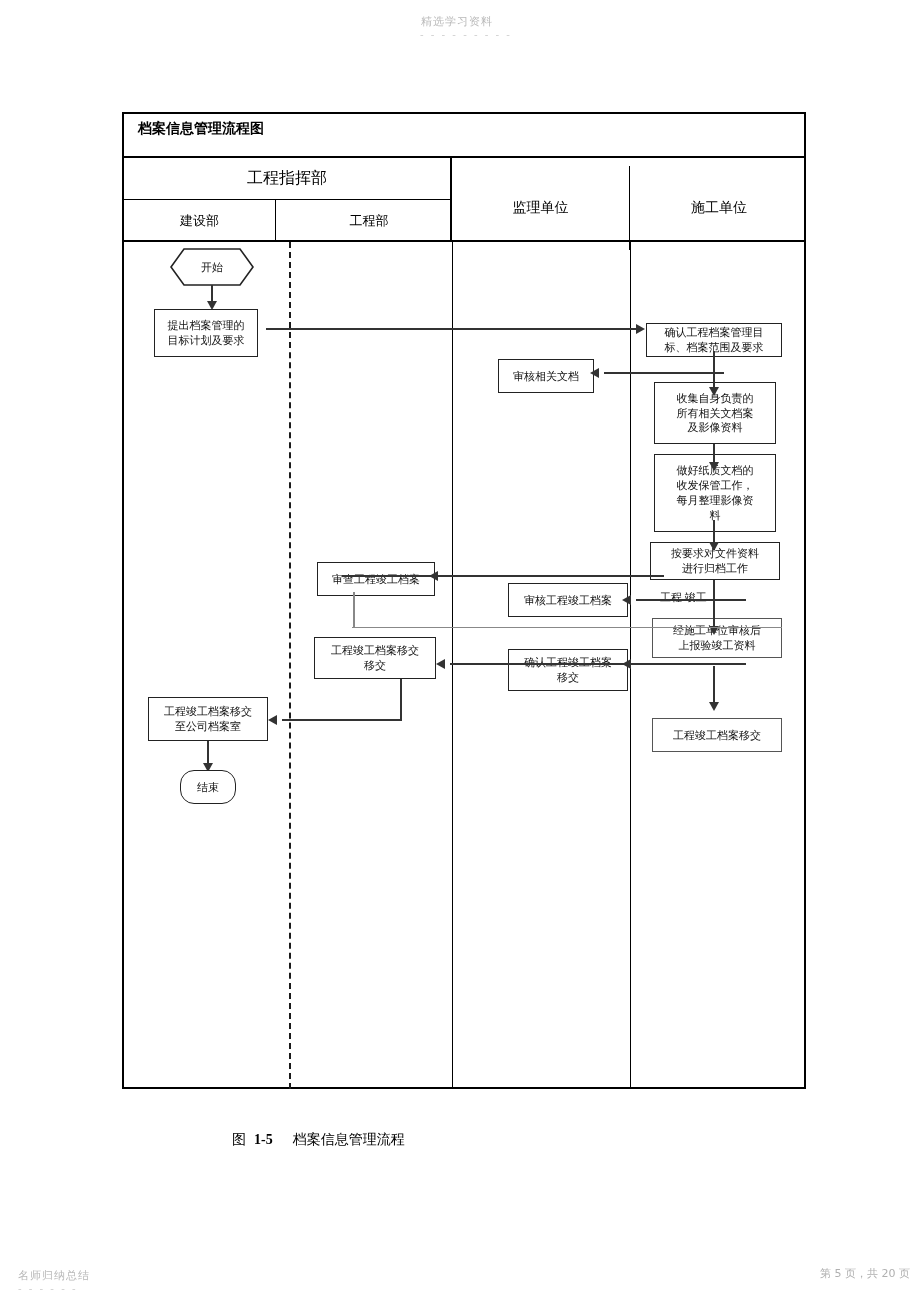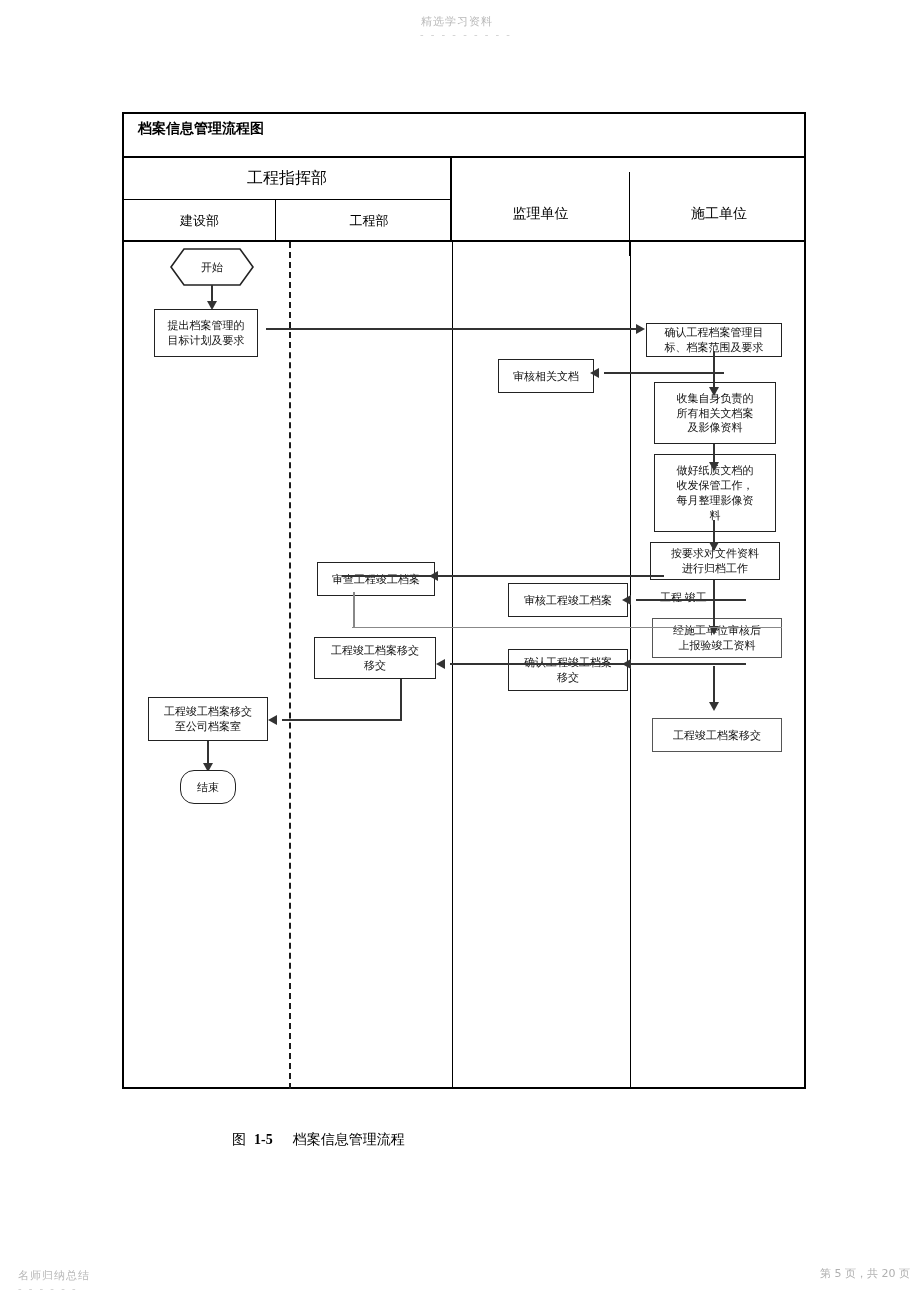--- a/index.html
+++ b/index.html
@@ -85,21 +85,21 @@
     height: 42px;
     box-sizing: border-box;
     display: flex; align-items: center; justify-content: center;
     font-size: 13px;
     border-right: 1px solid #000;
   }
   .hdr-sub.a { left: 0;     width: 152px; }
   .hdr-sub.b { left: 164px; width: 164px; border-right: 2px solid #000;}
   .hdr-tall {
     position: absolute;
-    top: 14px; height: 84px;
+    top: 8px; height: 84px;
     box-sizing: border-box;
     display: flex; align-items: center; justify-content: center;
     font-size: 14px;
   }
   .hdr-tall.c { left: 328px; width: 178px; border-right: 1px solid #000;}
   .hdr-tall.d { left: 506px; width: 178px; }
 
   
   .body-region {
     position: absolute;

